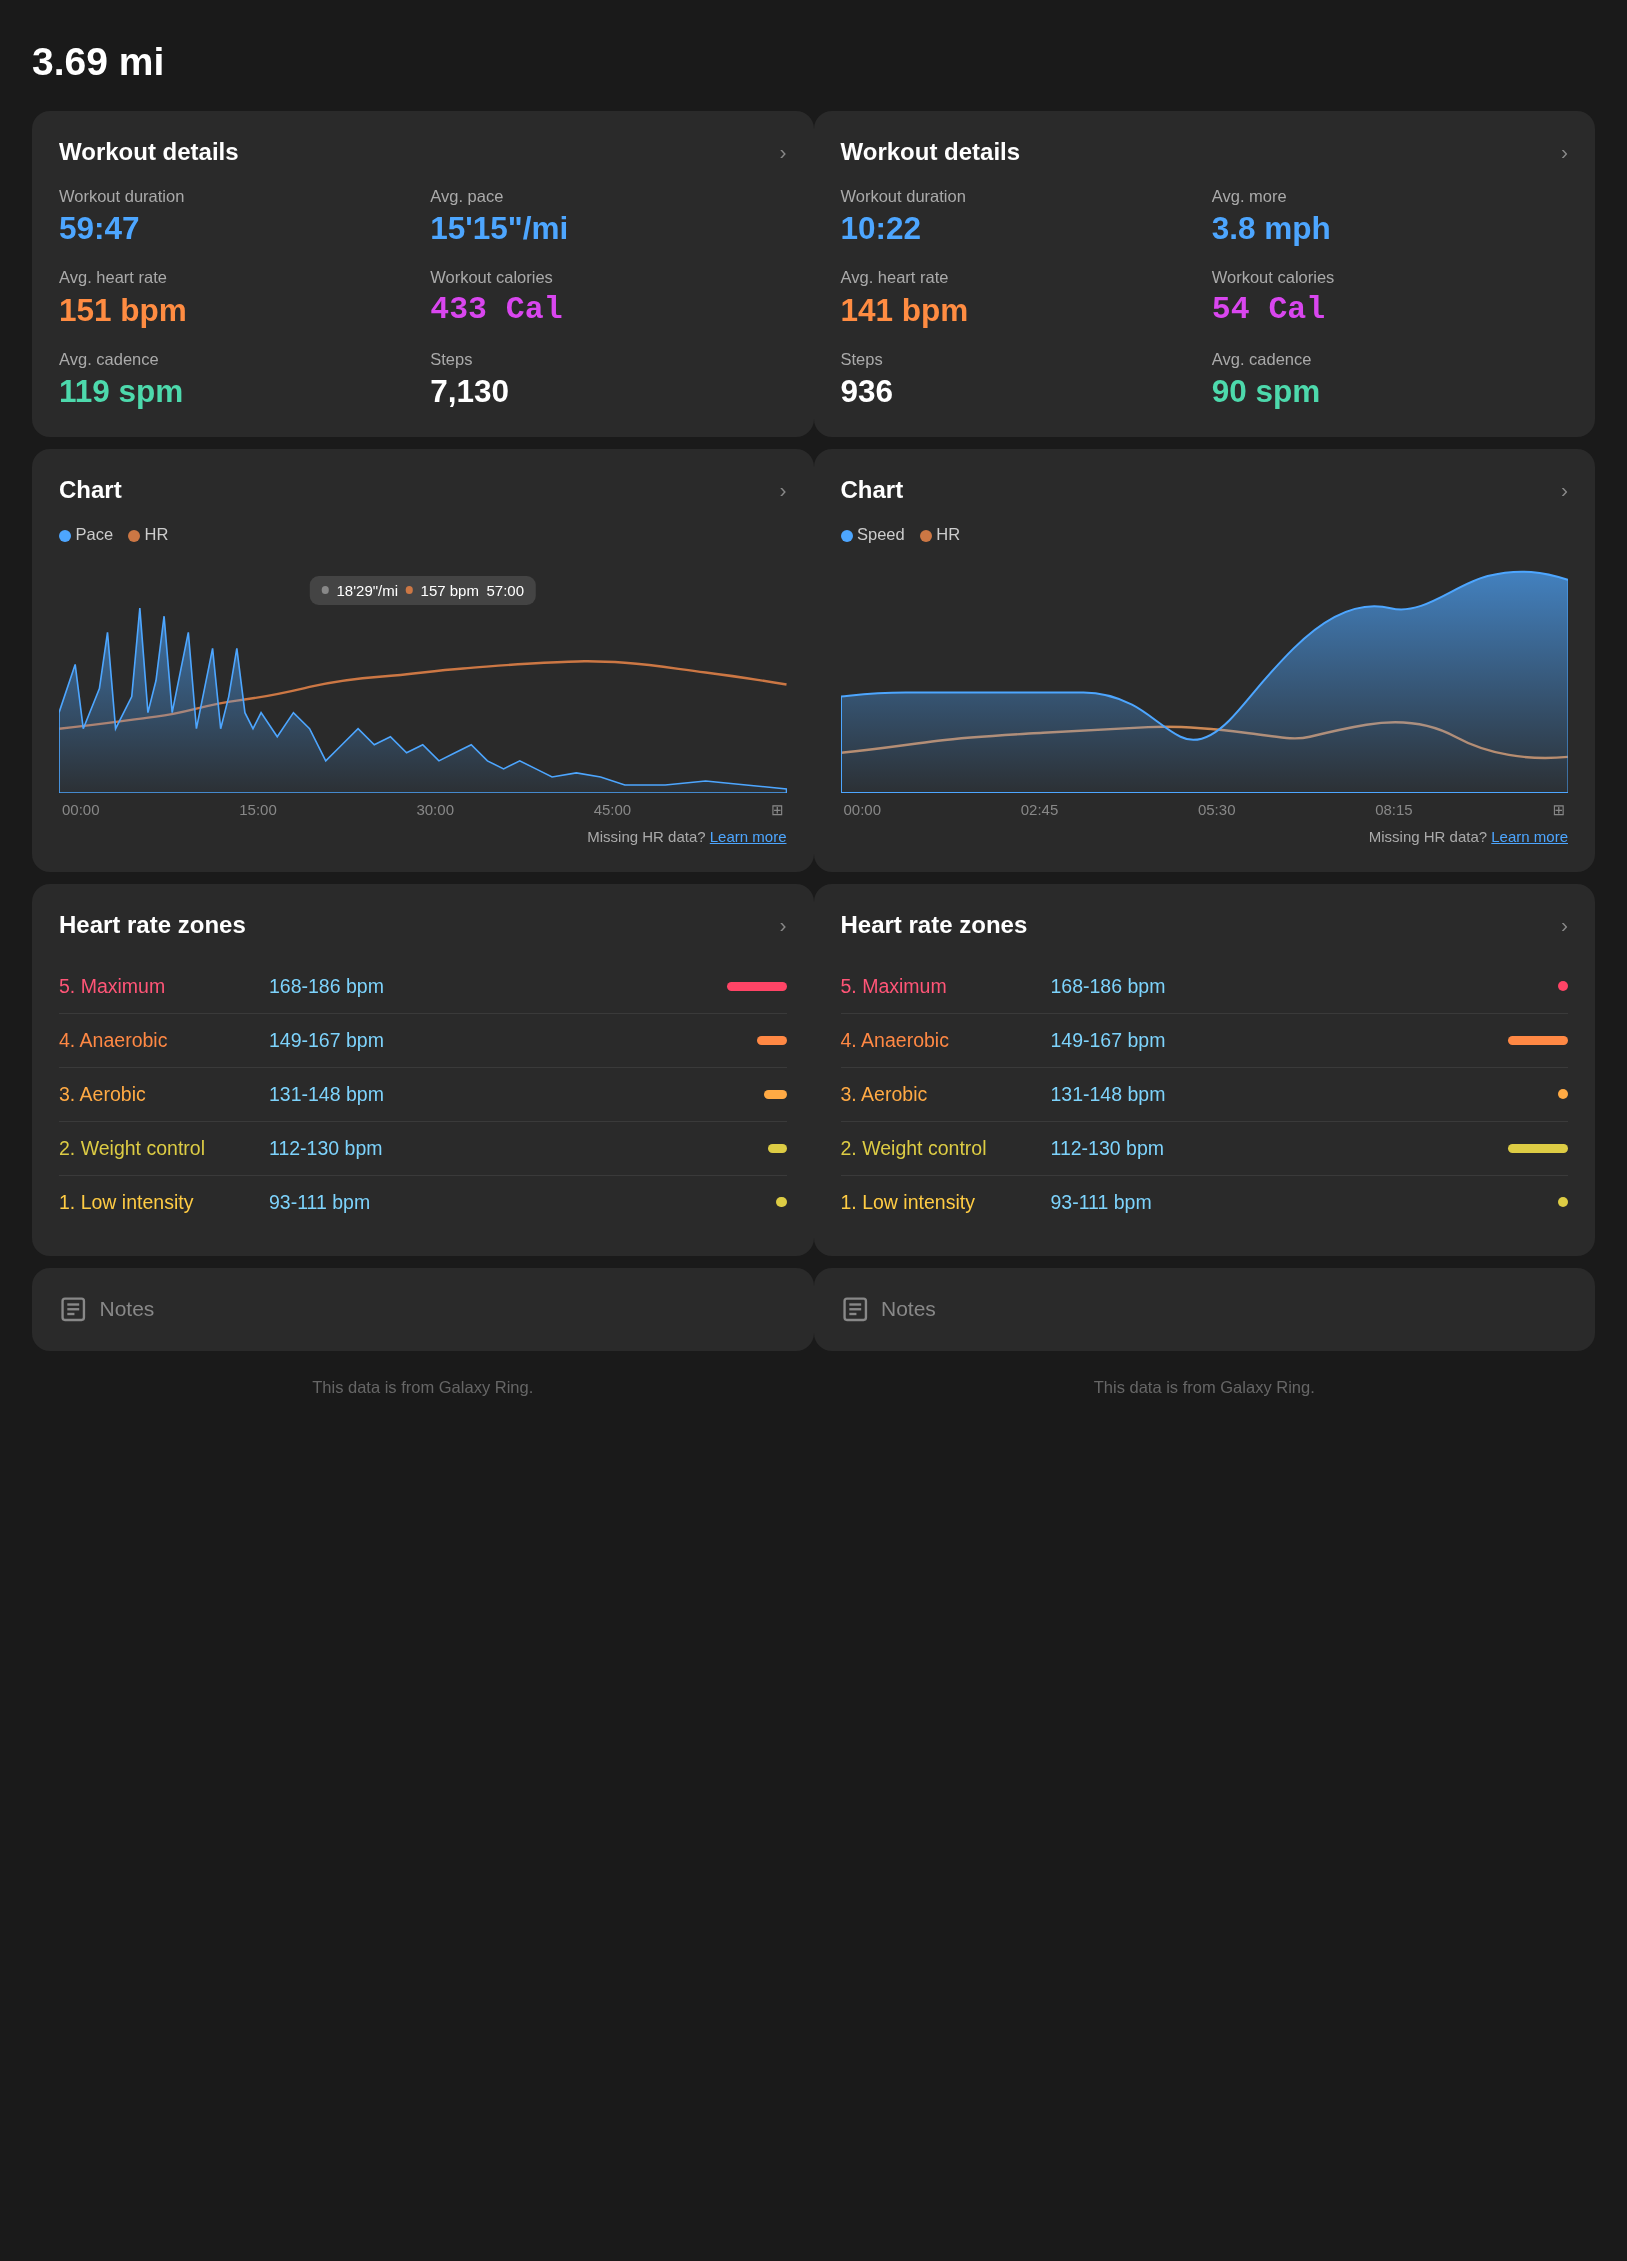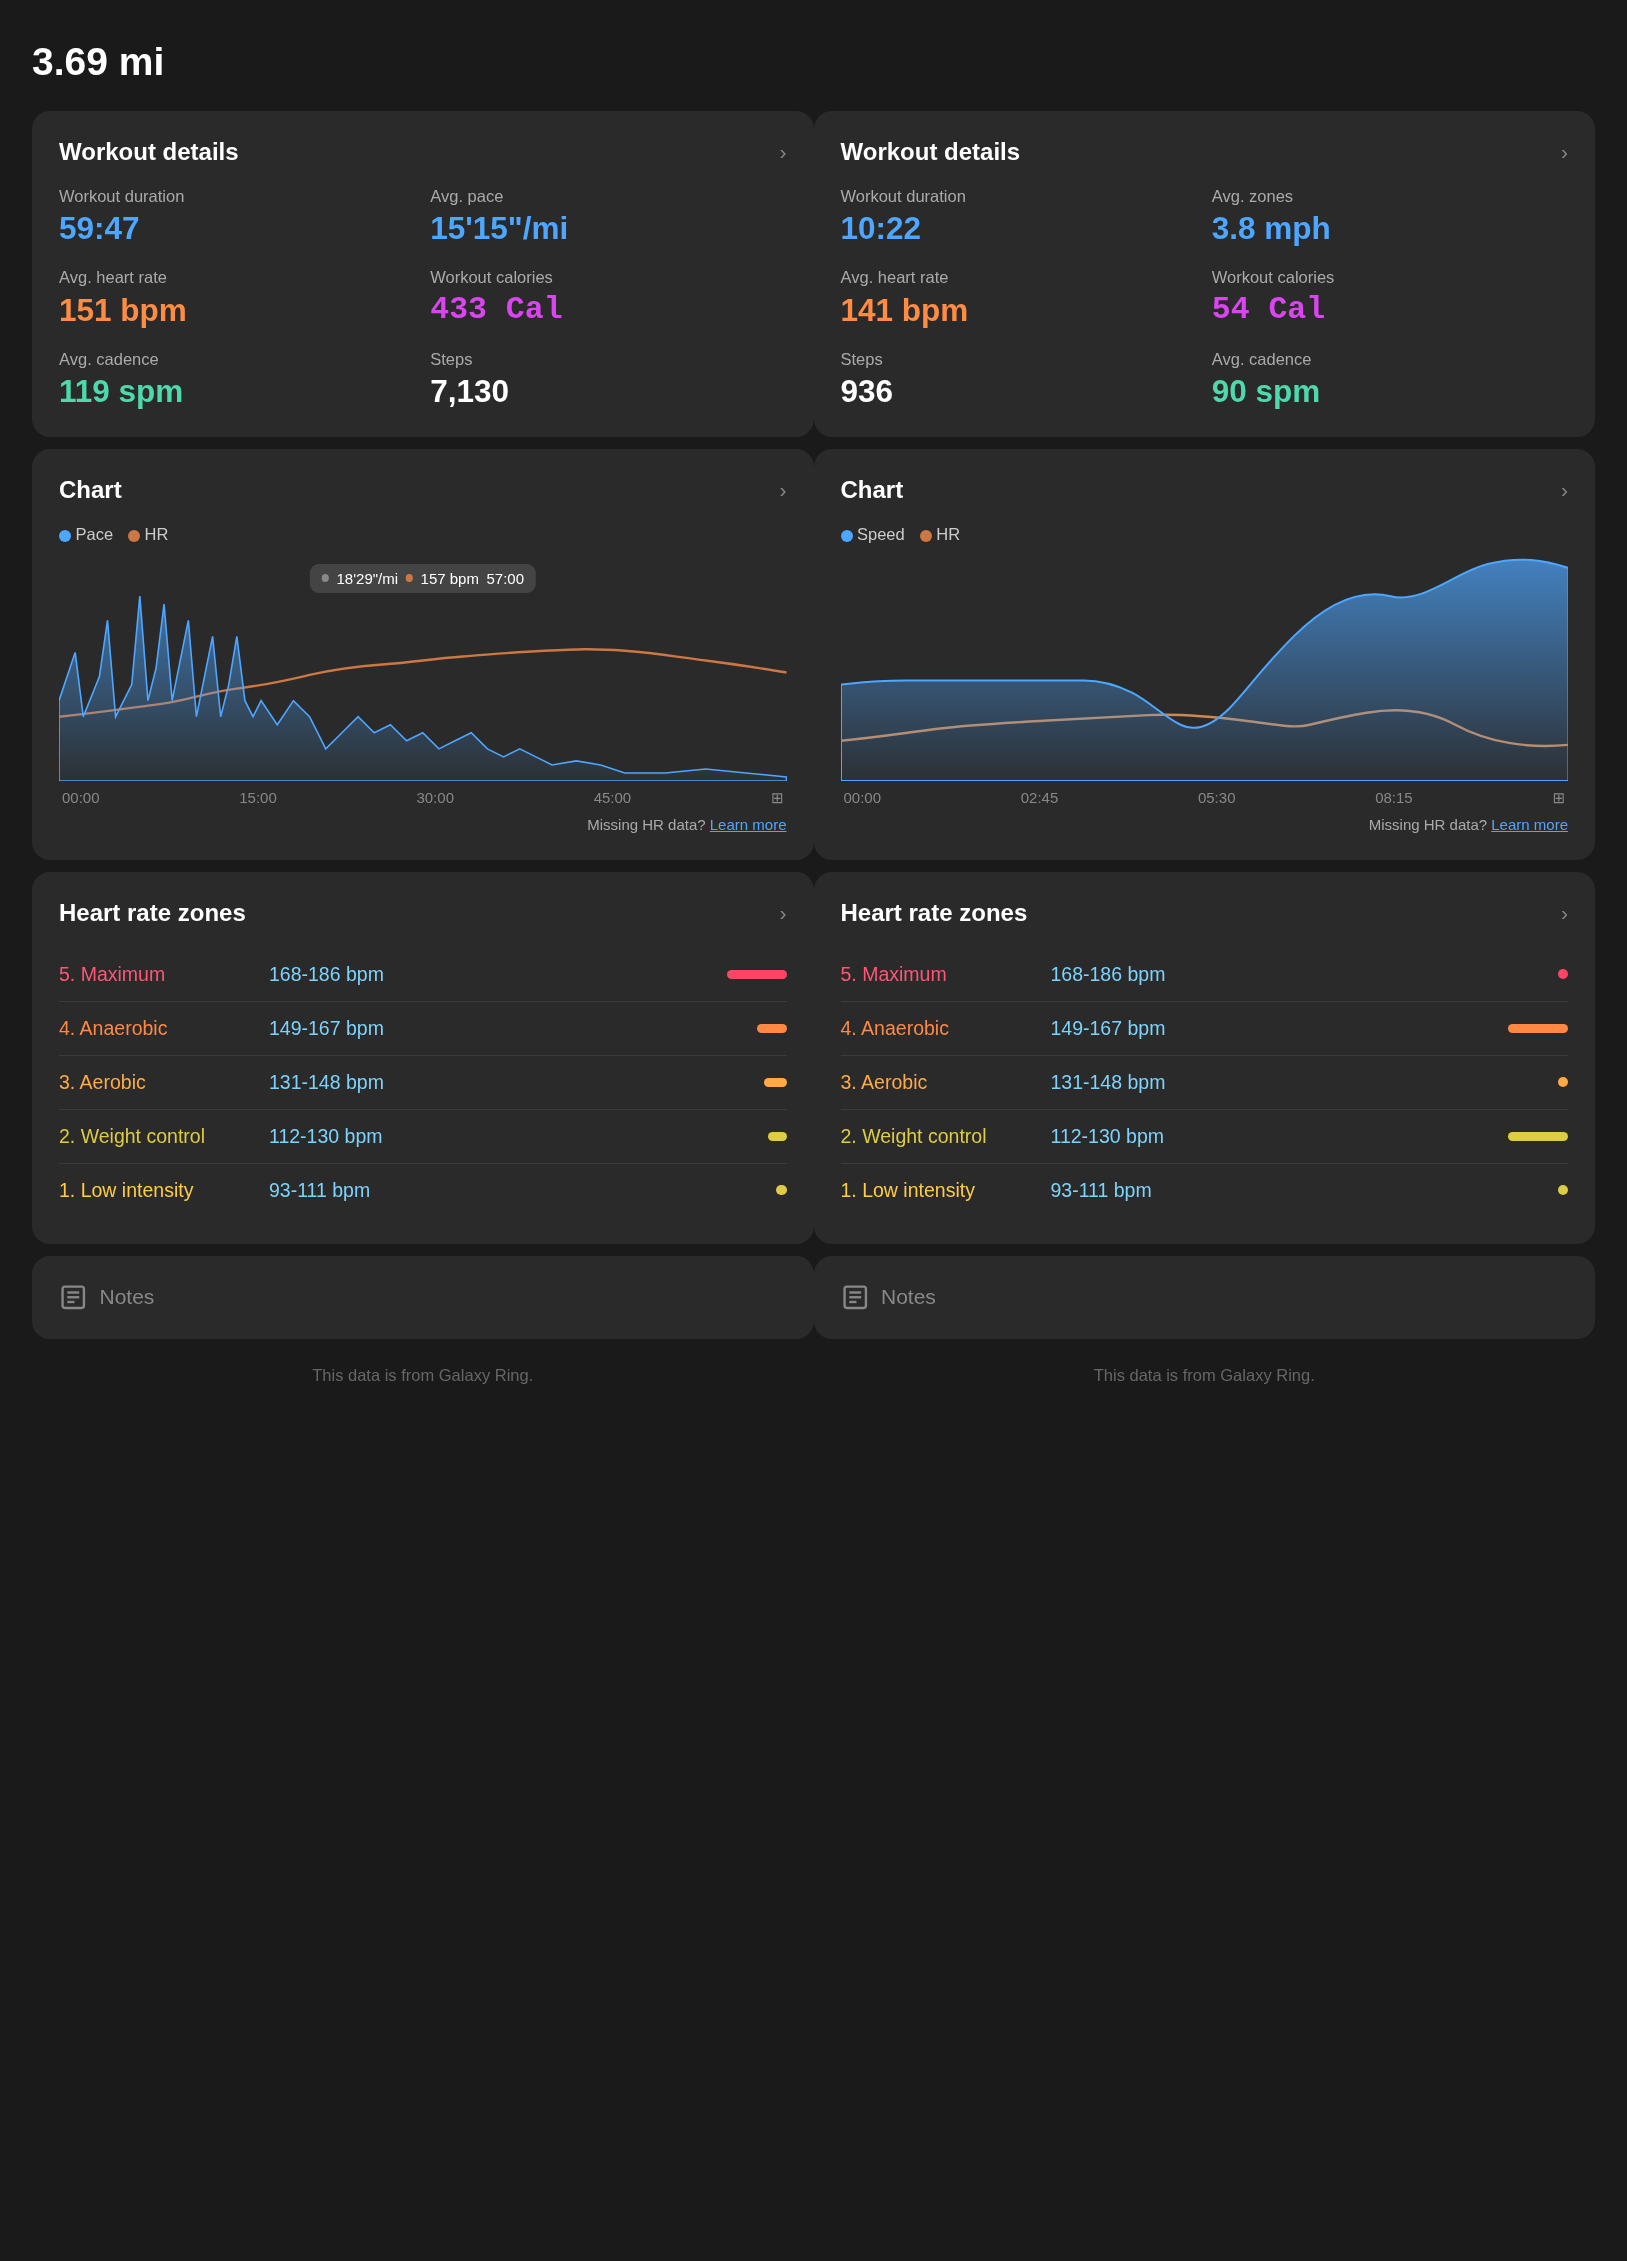--- a/index.html
+++ b/index.html
@@ -63,21 +63,21 @@
       font-weight: 600;
     }
     .color-blue { color: #4da6ff; }
     .color-orange { color: #ff8c42; }
     .color-pink { color: #d946ef; font-family: Liberation Mono, monospace; }
     .color-green { color: #4dd9ac; }
     .color-white { color: #ffffff; }
     .chart-legend {
       display: flex;
       gap: 15px;
-      margin-bottom: 12px;
+      margin-bottom: 24px;
       font-size: 16.5px;
       color: #cccccc;
     }
     .legend-dot {
       width: 12px;
       height: 12px;
       border-radius: 50%;
       display: inline-block;
       margin-right: 4.5px;
       vertical-align: middle;
@@ -243,21 +243,21 @@
         <div class="card-header">
           <span class="card-title">Workout details</span>
           <span class="chevron-icon">›</span>
         </div>
         <div class="stats-grid">
           <div class="stat-item">
             <div class="stat-label">Workout duration</div>
             <div class="stat-value color-blue">10:22</div>
           </div>
           <div class="stat-item">
-            <div class="stat-label">Avg. zones</div>
+            <div class="stat-label">Avg. more</div>
             <div class="stat-value color-blue">3.8 mph</div>
           </div>
           <div class="stat-item">
             <div class="stat-label">Avg. heart rate</div>
             <div class="stat-value color-orange">141 bpm</div>
           </div>
           <div class="stat-item">
             <div class="stat-label">Workout calories</div>
             <div class="stat-value color-pink">54 Cal</div>
           </div>

